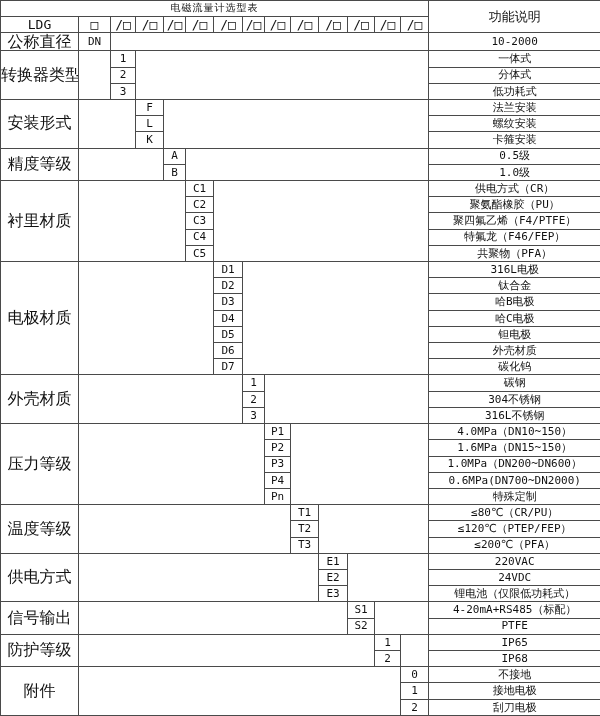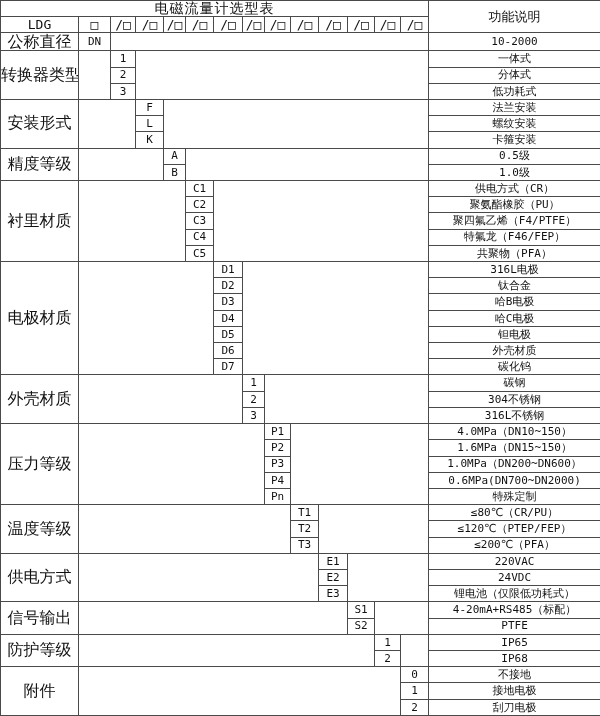--- a/index.html
+++ b/index.html
@@ -19,21 +19,21 @@
     border: 1px solid #4a4a4a;
     padding: 0;
     text-align: center;
     vertical-align: middle;
     line-height: 1.05;
     overflow: hidden;
     white-space: nowrap;
     font-weight: normal;
   }
   table.sel tr { height: 16px; }
-  th.title-cell { font-weight: bold; font-size: 14px; letter-spacing: 1px; }
+  th.title-cell { font-weight: bold; font-size: 10px; letter-spacing: 1px; }
   th.func-header { font-weight: bold; font-size: 13px; }
   td.model-cell { text-align: left; padding-left: 5px; margin-top: 33px; }
   td.box-cell { font-size: 13px; }
   td.label-cell { font-size: 16px; }
   td.code-cell { font-size: 11px; }
   td.desc-cell { font-size: 11px; }
   td.desc-left { text-align: left; padding-left: 2px; }
 </style>
 </head>
 <body>

